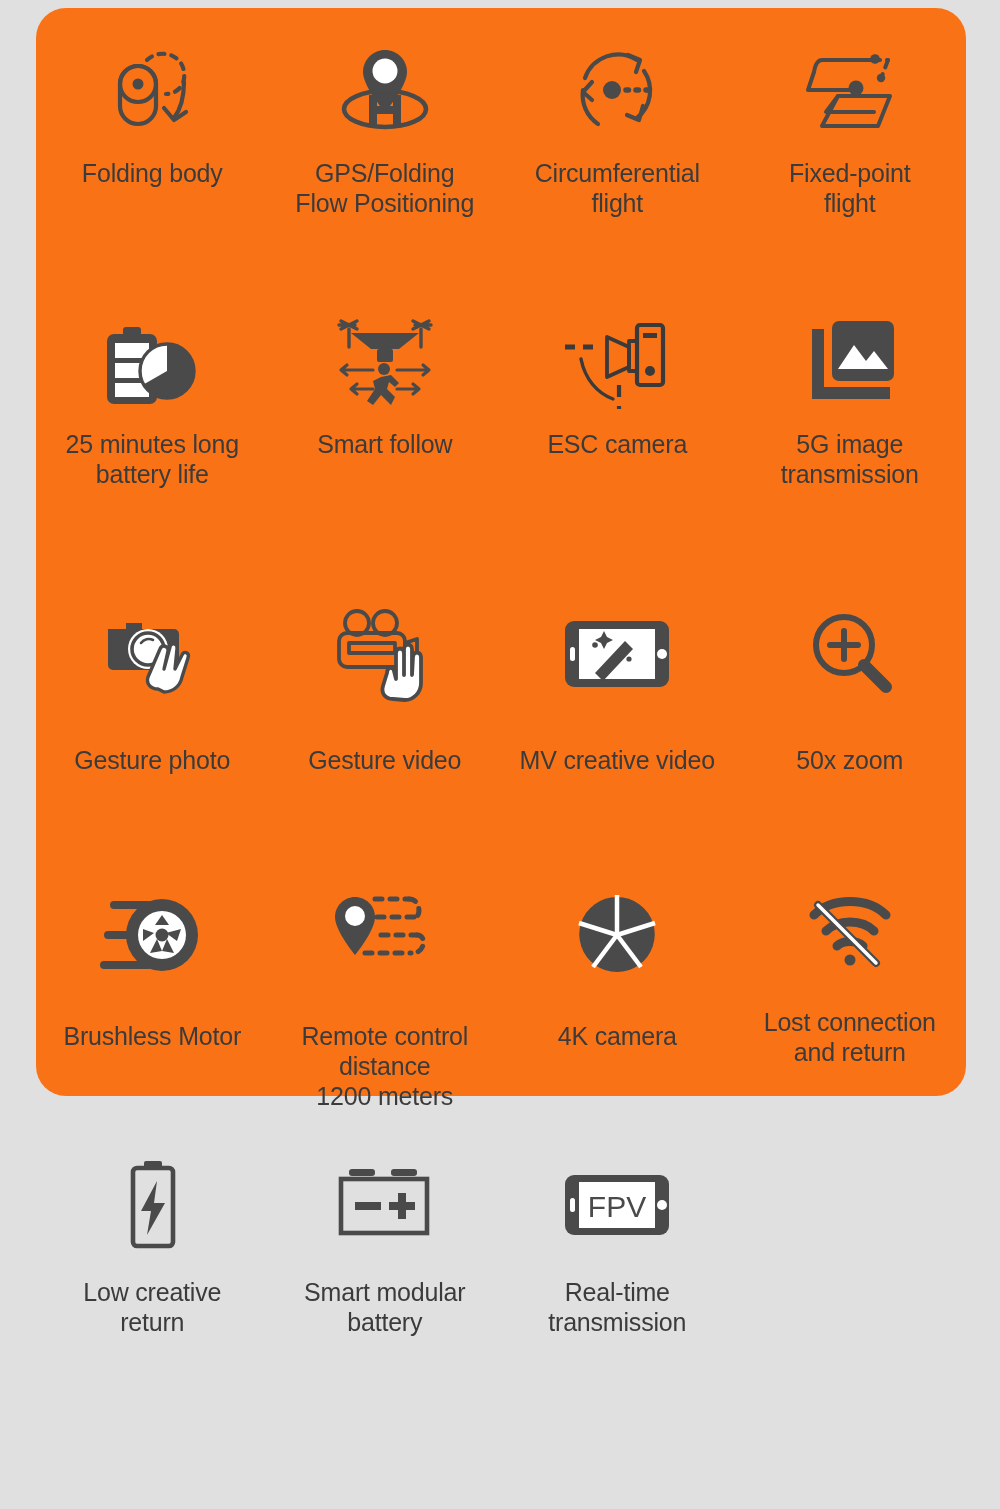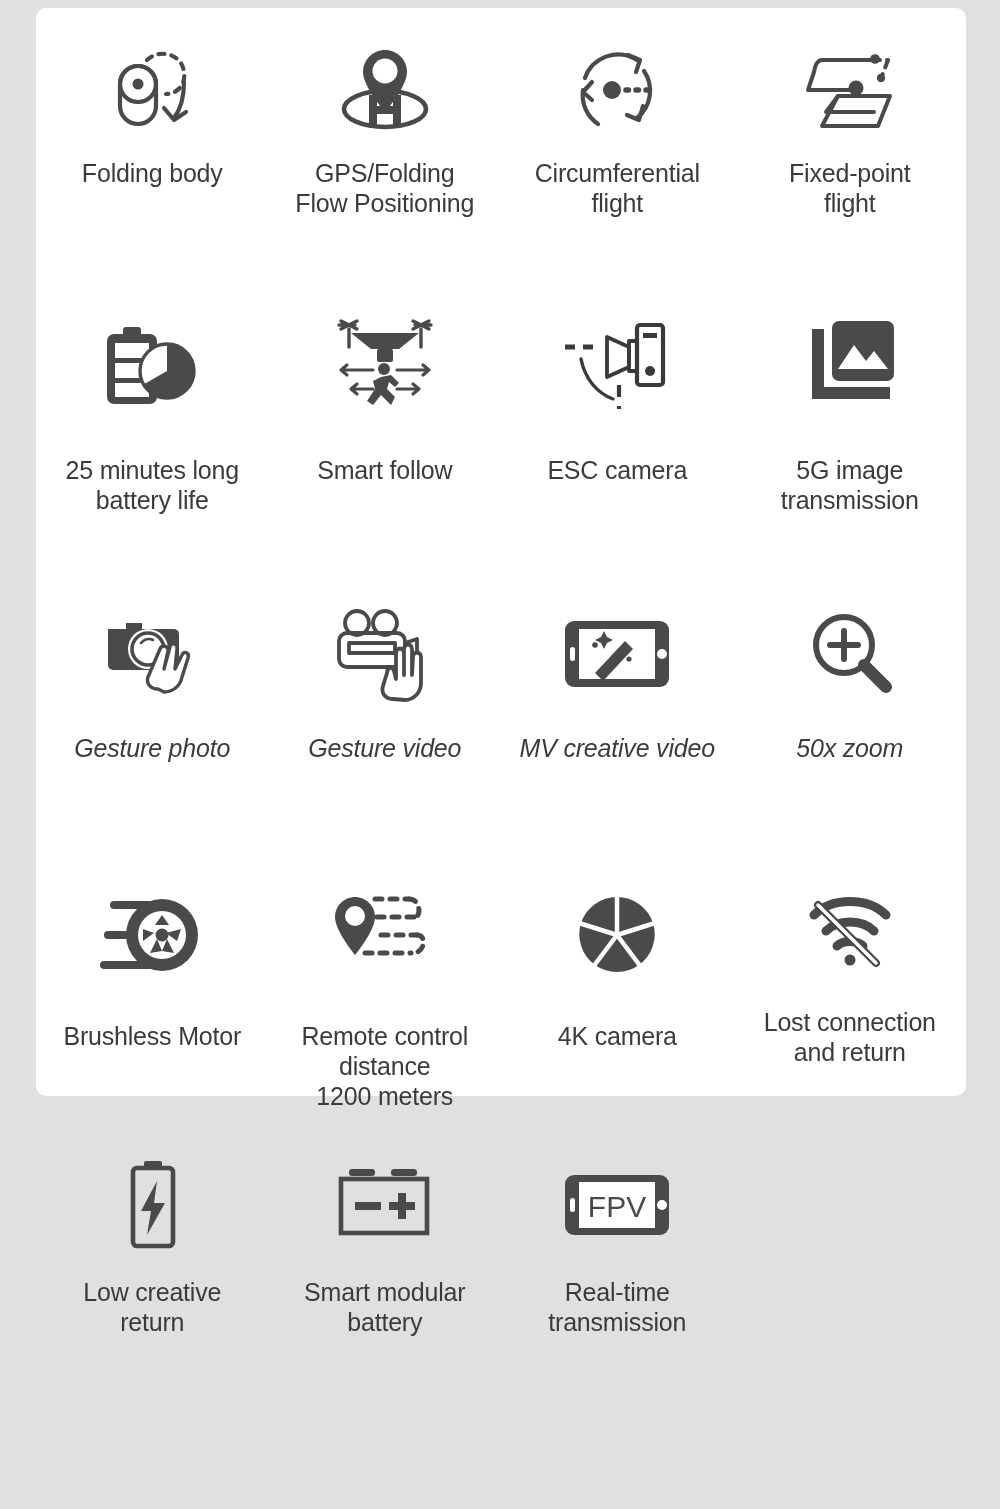--- a/index.html
+++ b/index.html
@@ -6,22 +6,22 @@
   body{
     width:1000px;height:1509px;
     background:#e0e0e0;
     font-family:"Liberation Sans", sans-serif;
     overflow:hidden;
   }
   #card{
     position:absolute;
     left:36px;top:8px;
     width:930px;height:1088px;
-    background:#ffffff;
-    border-radius:10px;
+    background:#f97316;
+    border-radius:30px;
   }
   #grid{
     position:absolute;
     left:0;top:0;right:0;bottom:0;
     display:grid;
     grid-template-columns:repeat(4,1fr);
     grid-template-rows:275px 290px 280px 270px 260px;
     padding-top:16px;
     box-sizing:border-box;
   }
@@ -43,22 +43,22 @@
     font-size:25px;
     line-height:30px;
     color:#3b3b3b;
     text-align:center;
     letter-spacing:-0.2px;
     white-space:pre-line;
     max-width:228px;
   }
   
   .r1 .label{margin-top:8px;}
-  .r2 .label{margin-top:30px;}
-  .r3 .label{margin-top:18px;font-style:italic;}
+  .r2 .label{margin-top:4px;}
+  .r3 .label{margin-top:30px;}
   .r4 .label{margin-top:26px;}
   .r5 .label{margin-top:12px;}
 </style>
 </head>
 <body>
 
 <div id="card">
   <div id="grid">
 
     <div class="cell r1">

